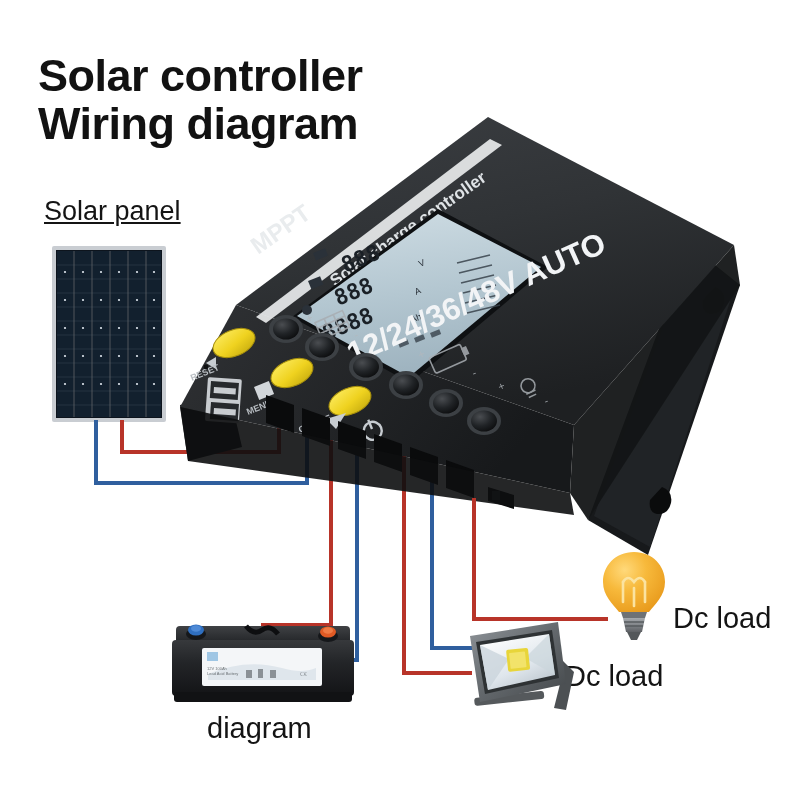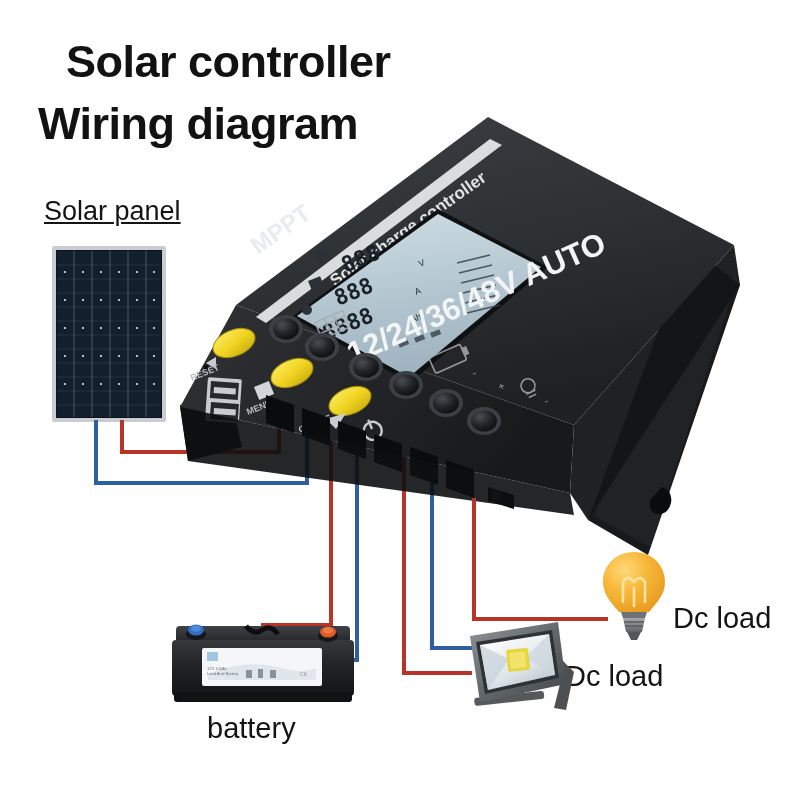--- a/index.html
+++ b/index.html
@@ -4,21 +4,21 @@
 <title>Solar Controller Wiring Diagram</title>
 <style>
   html,body{margin:0;padding:0;background:#fff;}
   body{width:800px;height:800px;overflow:hidden;
        font-family:"Liberation Sans","DejaVu Sans",sans-serif;}
   #stage{position:relative;width:800px;height:800px;background:#ffffff;}
 
   
   .title{position:absolute;left:38px;font-weight:700;color:#121212;
          letter-spacing:-0.5px;white-space:nowrap;}
-  #title1{top:36px;font-size:45px;margin-left:28px;}
+  #title1{top:50px;font-size:45px;}
   #title2{top:98px;font-size:45px;}
 
   .caption{position:absolute;color:#141414;white-space:nowrap;
            font-weight:400;}
   #cap-panel{left:44px;top:196px;font-size:27px;text-decoration:underline;}
   #cap-battery{left:207px;top:712px;font-size:29px;}
   #cap-load-flood{left:565px;top:660px;font-size:29px;}
   #cap-load-bulb{left:673px;top:602px;font-size:29px;}
 
   
@@ -380,21 +380,21 @@
         <ellipse cx="28" cy="18" rx="8" ry="5.5" fill="#2f6fc0"></ellipse>
         <ellipse cx="28" cy="16.5" rx="5" ry="3.2" fill="#4e8ad6"></ellipse>
       </g>
       <g>
         <ellipse cx="160" cy="24" rx="10" ry="6" fill="#15171a"></ellipse>
         <ellipse cx="160" cy="20" rx="8" ry="5.5" fill="#e05a24"></ellipse>
         <ellipse cx="160" cy="18.5" rx="5" ry="3.2" fill="#ef7b45"></ellipse>
       </g>
     </svg>
   </div>
-  <div class="caption" id="cap-battery">battery</div>
+  <div class="caption" id="cap-battery">diagram</div>
 
   <div id="flood">
     <svg viewBox="0 0 120 105" width="120" height="105">
       <defs>
         <linearGradient id="floodFrame" x1="0" y1="0" x2="1" y2="1">
           <stop offset="0%" stop-color="#8f9499"></stop>
           <stop offset="50%" stop-color="#63686c"></stop>
           <stop offset="100%" stop-color="#43474a"></stop>
         </linearGradient>
         <linearGradient id="floodRefl" x1="0.2" y1="0" x2="0.8" y2="1">

